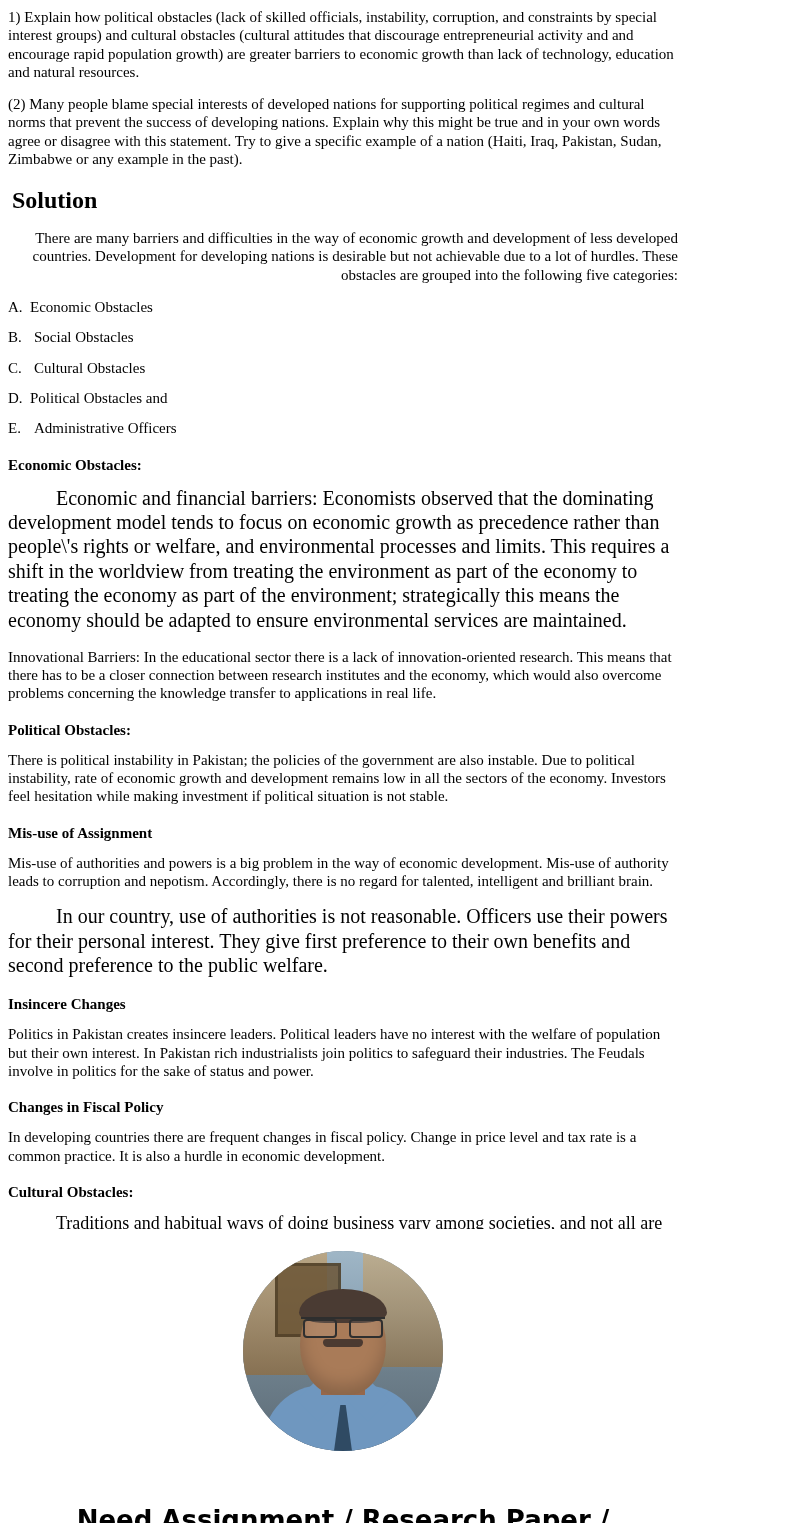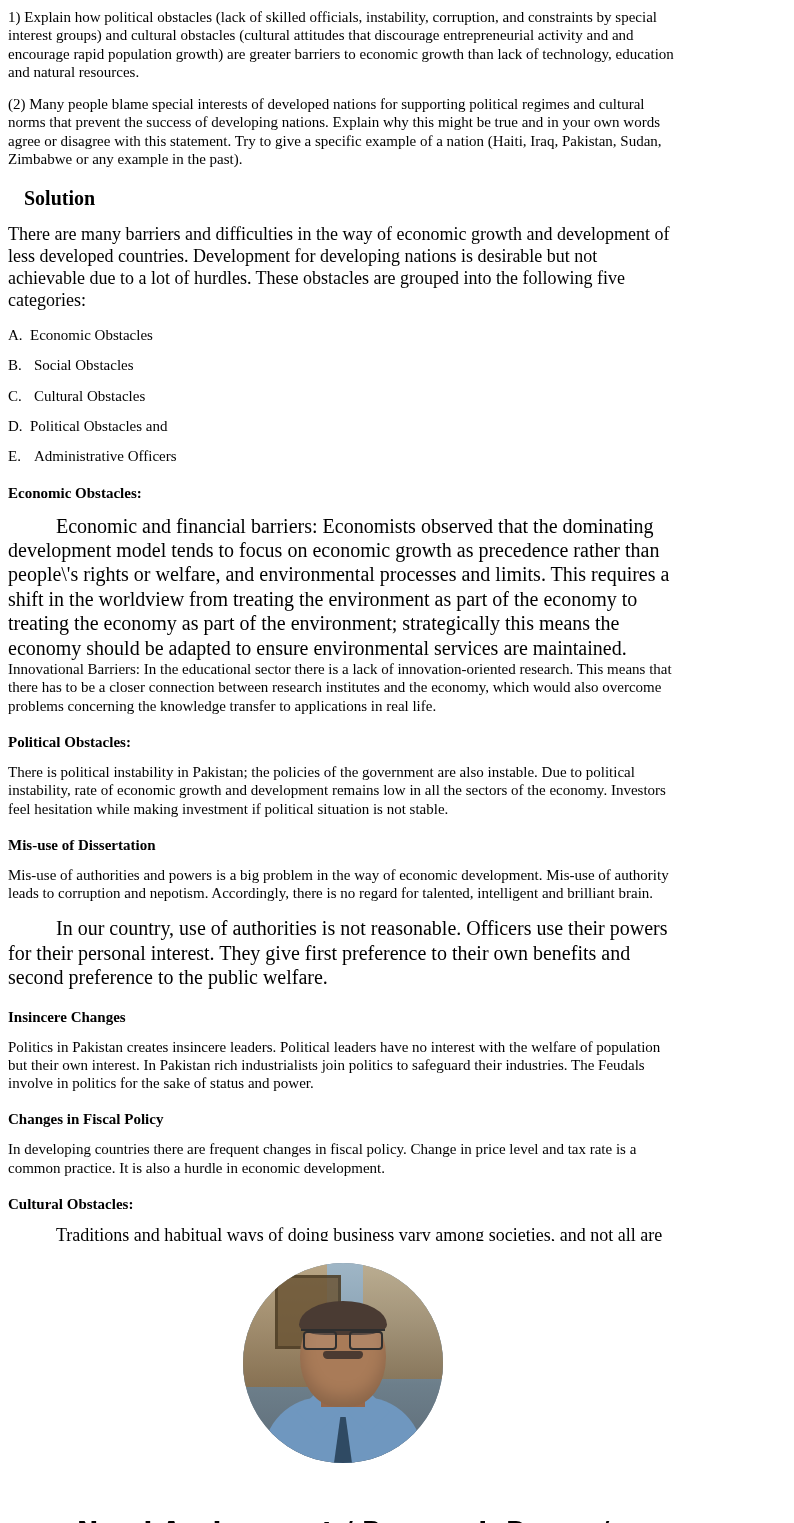--- a/index.html
+++ b/index.html
@@ -19,29 +19,30 @@
     box-sizing: border-box;
     padding: 8px 10px 0 8px;
   }
   p.q {
     margin: 0 0 14px 0;
     font-size: 15px;
     line-height: 1.22;
     text-align: left;
   }
   h2.solution {
-    font-size: 20px;
+    font-size: 24px;
     font-weight: bold;
-    margin: 18px 0 14px 16px;
+    margin: 18px 0 14px 4px;
     line-height: 1.2;
   }
   p.body {
     margin: 0 0 14px 0;
-    font-size: 18px;
-    line-height: 1.22;
+    font-size: 15px;
+    line-height: 1.22;
+    text-align: right;
   }
   .list-item {
     margin: 0 0 12px 0;
     font-size: 15px;
     line-height: 1.22;
     display: block;
   }
   .list-item .letter {
     display: inline-block;
     width: 22px;
@@ -248,26 +249,26 @@
   </div>
   <div class="list-item">
     <span class="letter">D.</span><span>Political Obstacles and</span>
   </div>
   <div class="list-item">
     <span class="letter wide">E.</span><span>Administrative Officers</span>
   </div>
 
   <h3 class="sub">Economic Obstacles:</h3>
   <p class="indent">Economic and financial barriers: Economists observed that the dominating development model tends to focus on economic growth as precedence rather than people\'s rights or welfare, and environmental processes and limits. This requires a shift in the worldview from treating the environment as part of the economy to treating the economy as part of the environment; strategically this means the economy should be adapted to ensure environmental services are maintained.</p>
-  <p class="tight" style="margin-top:0">Innovational Barriers: In the educational sector there is a lack of innovation-oriented research. This means that there has to be a closer connection between research institutes and the economy, which would also overcome problems concerning the knowledge transfer to applications in real life.</p>
+  <p class="tight" style="margin-top:16px">Innovational Barriers: In the educational sector there is a lack of innovation-oriented research. This means that there has to be a closer connection between research institutes and the economy, which would also overcome problems concerning the knowledge transfer to applications in real life.</p>
 
   <h3 class="sub">Political Obstacles:</h3>
   <p class="tight">There is political instability in Pakistan; the policies of the government are also instable. Due to political instability, rate of economic growth and development remains low in all the sectors of the economy. Investors feel hesitation while making investment if political situation is not stable.</p>
 
-  <h3 class="sub">Mis-use of Dissertation</h3>
+  <h3 class="sub">Mis-use of Assignment</h3>
   <p class="tight">Mis-use of authorities and powers is a big problem in the way of economic development. Mis-use of authority leads to corruption and nepotism. Accordingly, there is no regard for talented, intelligent and brilliant brain.</p>
   <p class="indent" style="margin-bottom:14px">In our country, use of authorities is not reasonable. Officers use their powers for their personal interest. They give first preference to their own benefits and second preference to the public welfare.</p>
 
   <h3 class="sub">Insincere Changes</h3>
   <p class="tight">Politics in Pakistan creates insincere leaders. Political leaders have no interest with the welfare of population but their own interest. In Pakistan rich industrialists join politics to safeguard their industries. The Feudals involve in politics for the sake of status and power.</p>
 
   <h3 class="sub">Changes in Fiscal Policy</h3>
   <p class="tight">In developing countries there are frequent changes in fiscal policy. Change in price level and tax rate is a common practice. It is also a hurdle in economic development.</p>
 
   <h3 class="sub">Cultural Obstacles:</h3>

